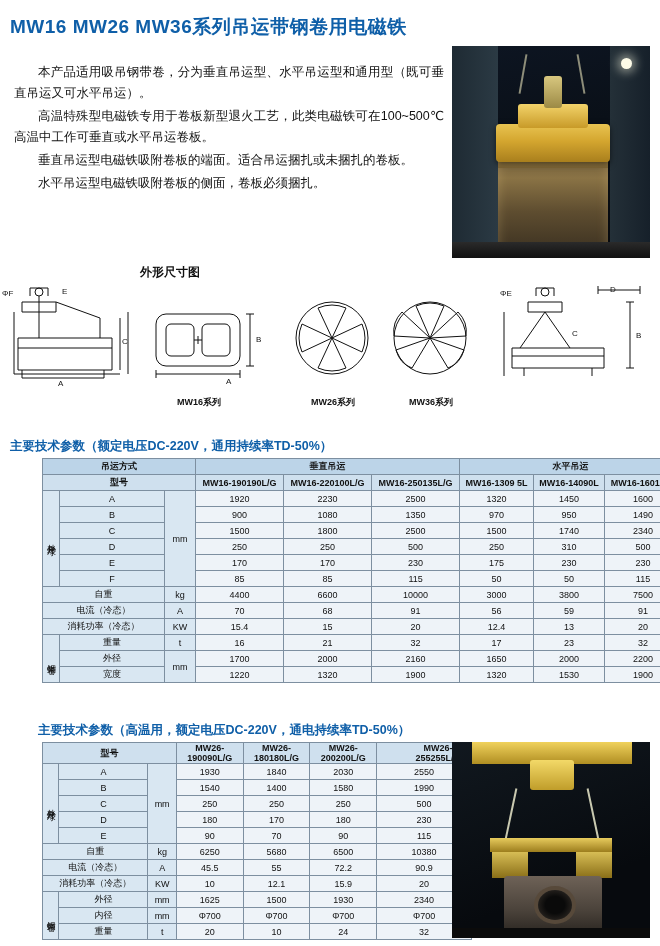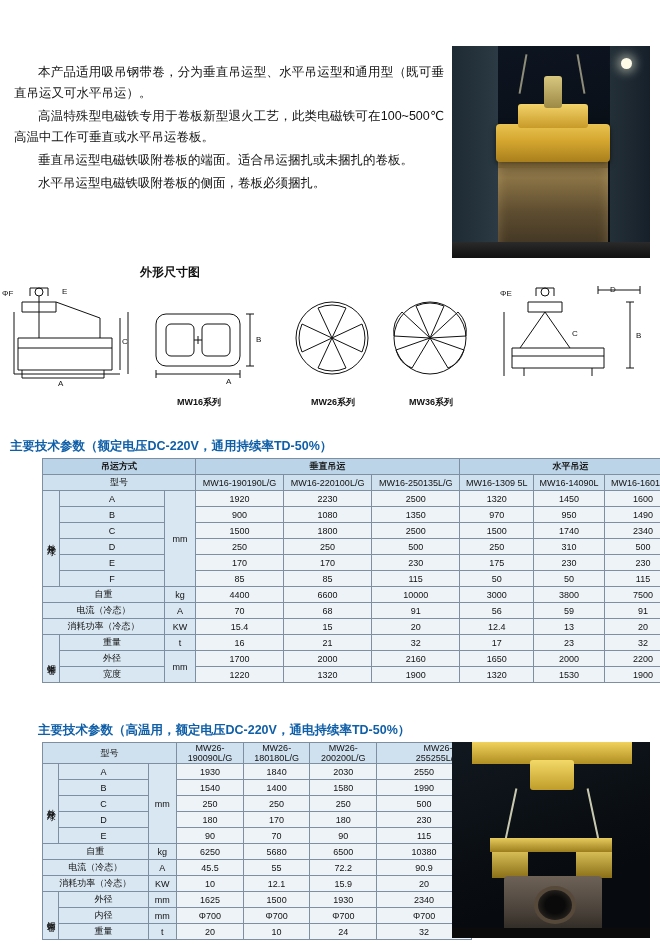--- a/index.html
+++ b/index.html
@@ -95,21 +95,21 @@
   table{border-collapse:collapse;position:absolute;font-size:9px;color:#111;margin-left:32px;}
   table td,table th{
     border:1px solid #7d8fa0;
     text-align:center;
     padding:0;
     height:15px;
     font-weight:normal;
     background:#eef3f8;
   }
   .hdr{background:#bcd4e8 !important;font-weight:bold;}
-  .hdr2{background:#cfe0ee !important;font-weight:normal;}
+  .hdr2{background:#cfe0ee !important;font-weight:bold;}
   .lbl{background:#d9e7f2 !important;}
   .vert{
     writing-mode:vertical-rl;
     text-orientation:upright;
     letter-spacing:1px;
     background:#d9e7f2 !important;
   }
   #table1{left:10px;top:458px;width:640px;}
   #table2{left:10px;top:742px;width:430px;}
   #table1 td{width:auto;}
@@ -137,20 +137,21 @@
     background:radial-gradient(ellipse at center,#0a0a0a 40%,#3a332c 100%);
     box-shadow:0 0 0 4px #57493a;
   }
   .pb-floor{position:absolute;left:0;bottom:0;width:100%;height:10px;background:#0b0b0b;}
 </style>
 </head>
 <body>
 
 <div class="page">
 
+  <div class="title">MW16  MW26  MW36系列吊运带钢卷用电磁铁</div>
 
   <div class="intro">
     <p>本产品适用吸吊钢带卷，分为垂直吊运型、水平吊运型和通用型（既可垂直吊运又可水平吊运）。</p>
     <p>高温特殊型电磁铁专用于卷板新型退火工艺，此类电磁铁可在100~500℃高温中工作可垂直或水平吊运卷板。</p>
     <p>垂直吊运型电磁铁吸附卷板的端面。适合吊运捆扎或未捆扎的卷板。</p>
     <p>水平吊运型电磁铁吸附卷板的侧面，卷板必须捆扎。</p>
   </div>
 
   <div class="photo-top">
     <div class="ph-sky"></div>

